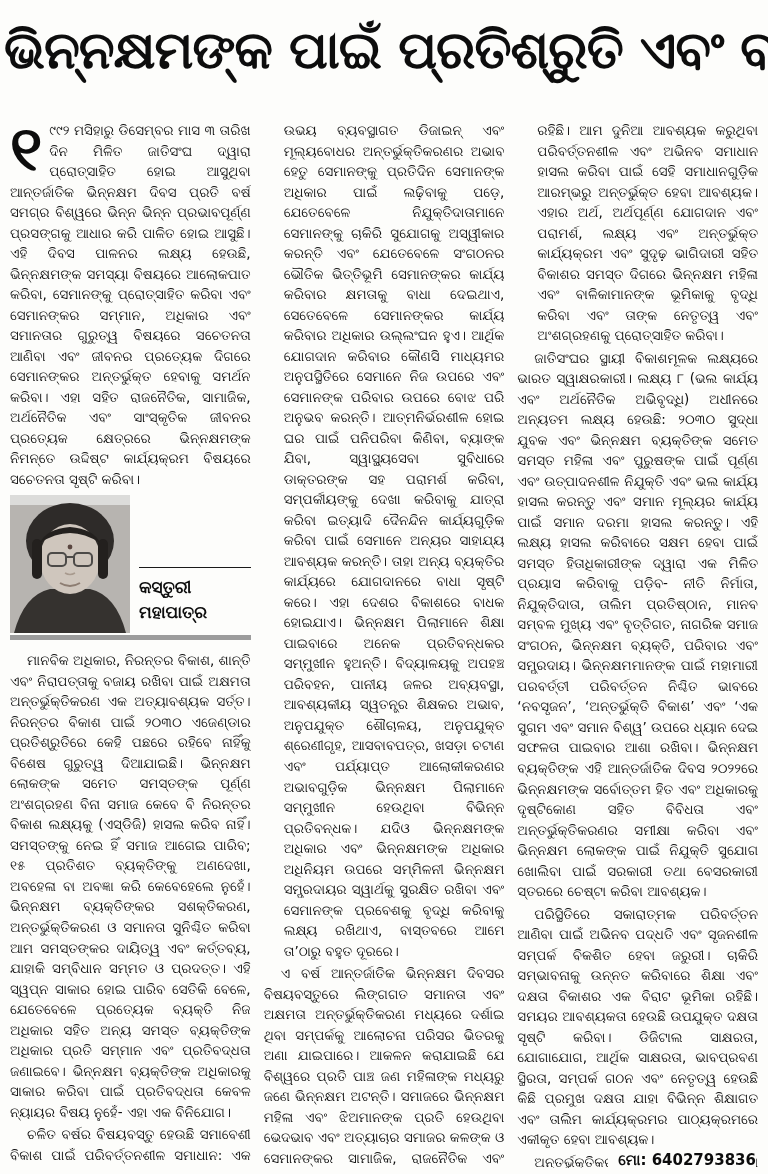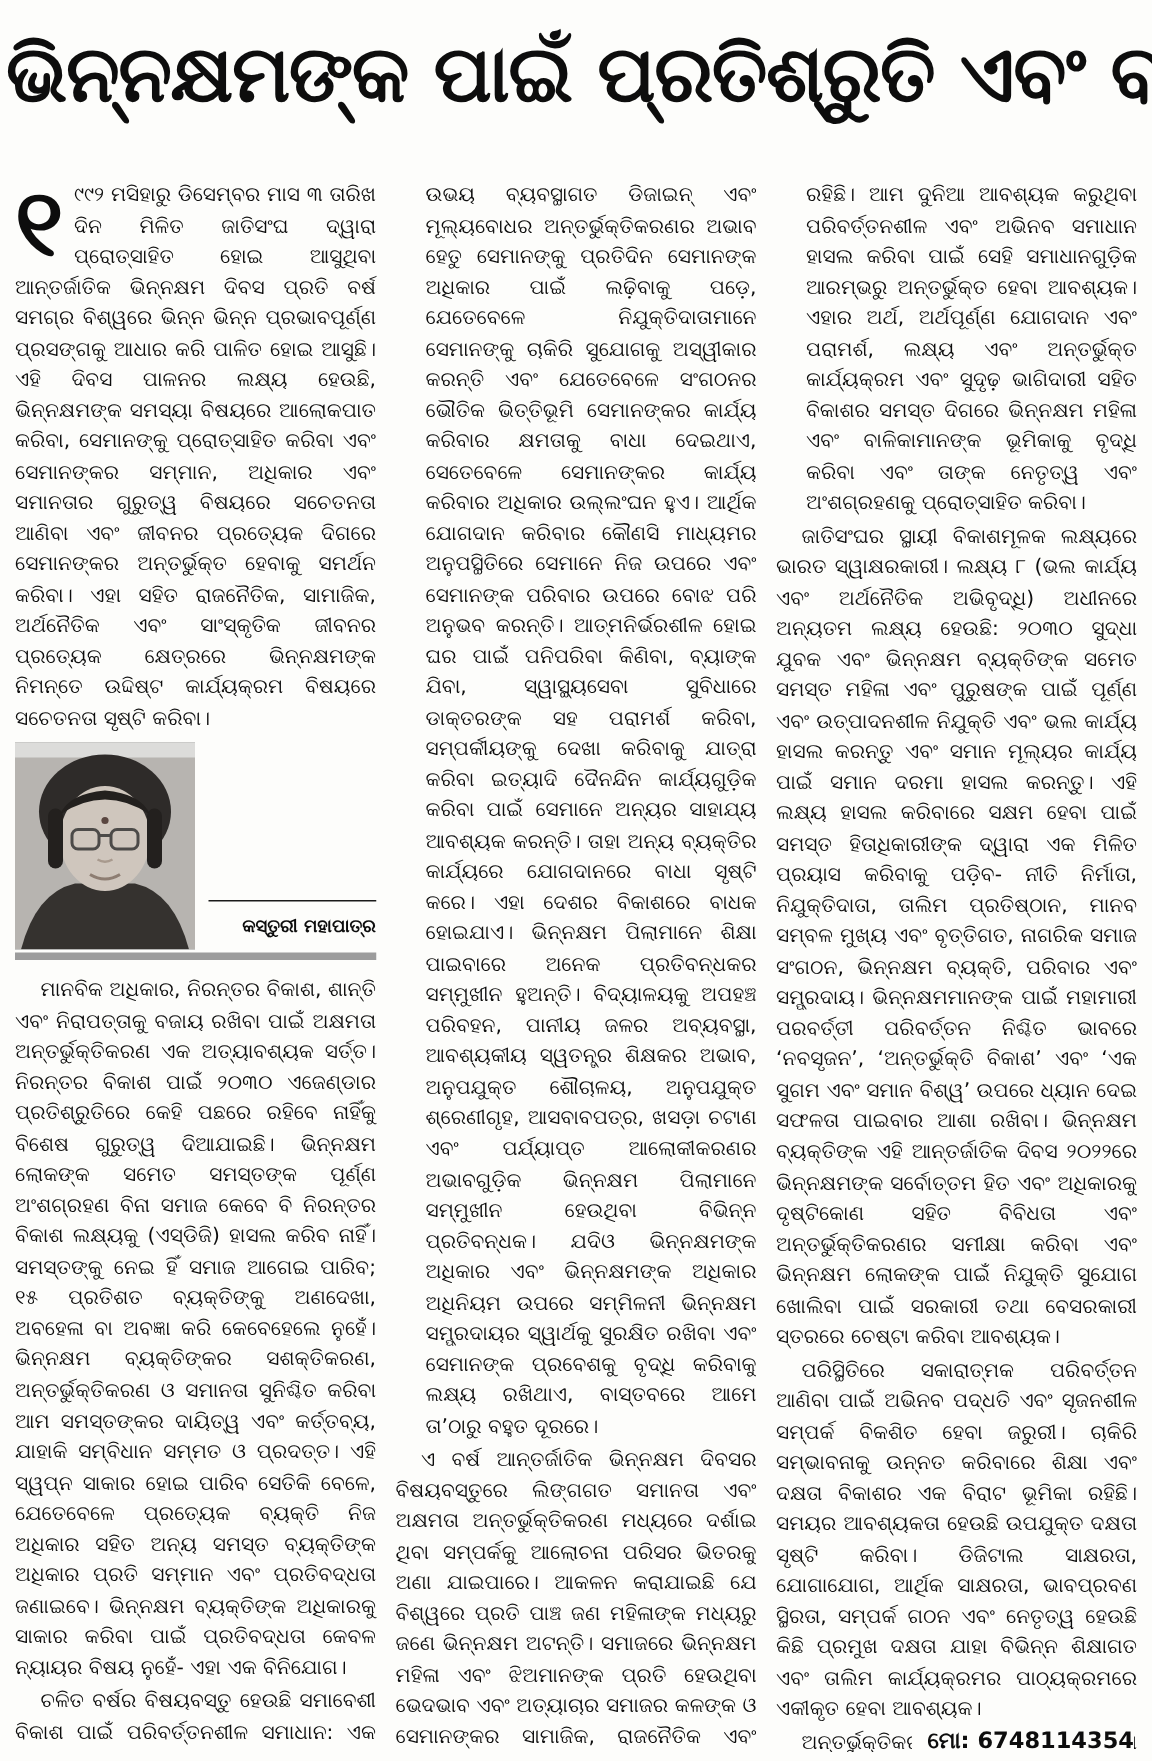--- a/index.html
+++ b/index.html
@@ -64,22 +64,22 @@
     flex-direction:column;
     justify-content:flex-end;
     padding-left:9px;
   }
   .caption-rule{
     border-top:1.5px solid #1a1a1a;
     margin-bottom:7px;
   }
   .caption{
     font-weight:bold;
-    font-size:12px;
-    text-align:right;
+    font-size:17px;
+    text-align:left;
     padding-bottom:7px;
     text-indent:0;
   }
   .thick-rule{
     height:5px;
     background:#9c9c9c;
     margin:2px 0 10px 0;
   }
   .footer-phone{
     position:absolute;
@@ -144,15 +144,15 @@
     <div class="col">
       <p class="cont">ରହିଛି। ଆମ ଦୁନିଆ ଆବଶ୍ୟକ କରୁଥିବା ପରିବର୍ତ୍ତନଶୀଳ ଏବଂ ଅଭିନବ ସମାଧାନ ହାସଲ କରିବା ପାଇଁ ସେହି ସମାଧାନଗୁଡ଼ିକ ଆରମ୍ଭରୁ ଅନ୍ତର୍ଭୁକ୍ତ ହେବା ଆବଶ୍ୟକ। ଏହାର ଅର୍ଥ, ଅର୍ଥପୂର୍ଣ୍ଣ ଯୋଗଦାନ ଏବଂ ପରାମର୍ଶ, ଲକ୍ଷ୍ୟ ଏବଂ ଅନ୍ତର୍ଭୁକ୍ତ କାର୍ଯ୍ୟକ୍ରମ ଏବଂ ସୁଦୃଢ଼ ଭାଗିଦାରୀ ସହିତ ବିକାଶର ସମସ୍ତ ଦିଗରେ ଭିନ୍ନକ୍ଷମ ମହିଳା ଏବଂ ବାଳିକାମାନଙ୍କ ଭୂମିକାକୁ ବୃଦ୍ଧି କରିବା ଏବଂ ତାଙ୍କ ନେତୃତ୍ୱ ଏବଂ ଅଂଶଗ୍ରହଣକୁ ପ୍ରୋତ୍ସାହିତ କରିବା।</p>
       <p>ଜାତିସଂଘର ସ୍ଥାୟୀ ବିକାଶମୂଳକ ଲକ୍ଷ୍ୟରେ ଭାରତ ସ୍ୱାକ୍ଷରକାରୀ। ଲକ୍ଷ୍ୟ ୮ (ଭଲ କାର୍ଯ୍ୟ ଏବଂ ଅର୍ଥନୈତିକ ଅଭିବୃଦ୍ଧି) ଅଧୀନରେ ଅନ୍ୟତମ ଲକ୍ଷ୍ୟ ହେଉଛି: ୨୦୩୦ ସୁଦ୍ଧା ଯୁବକ ଏବଂ ଭିନ୍ନକ୍ଷମ ବ୍ୟକ୍ତିଙ୍କ ସମେତ ସମସ୍ତ ମହିଳା ଏବଂ ପୁରୁଷଙ୍କ ପାଇଁ ପୂର୍ଣ୍ଣ ଏବଂ ଉତ୍ପାଦନଶୀଳ ନିଯୁକ୍ତି ଏବଂ ଭଲ କାର୍ଯ୍ୟ ହାସଲ କରନ୍ତୁ ଏବଂ ସମାନ ମୂଲ୍ୟର କାର୍ଯ୍ୟ ପାଇଁ ସମାନ ଦରମା ହାସଲ କରନ୍ତୁ। ଏହି ଲକ୍ଷ୍ୟ ହାସଲ କରିବାରେ ସକ୍ଷମ ହେବା ପାଇଁ ସମସ୍ତ ହିତାଧିକାରୀଙ୍କ ଦ୍ୱାରା ଏକ ମିଳିତ ପ୍ରୟାସ କରିବାକୁ ପଡ଼ିବ- ନୀତି ନିର୍ମାତା, ନିଯୁକ୍ତିଦାତା, ତାଲିମ ପ୍ରତିଷ୍ଠାନ, ମାନବ ସମ୍ବଳ ମୁଖ୍ୟ ଏବଂ ବୃତ୍ତିଗତ, ନାଗରିକ ସମାଜ ସଂଗଠନ, ଭିନ୍ନକ୍ଷମ ବ୍ୟକ୍ତି, ପରିବାର ଏବଂ ସମ୍ପ୍ରଦାୟ। ଭିନ୍ନକ୍ଷମମାନଙ୍କ ପାଇଁ ମହାମାରୀ ପରବର୍ତ୍ତୀ ପରିବର୍ତ୍ତନ ନିଶ୍ଚିତ ଭାବରେ ‘ନବସୃଜନ’, ‘ଅନ୍ତର୍ଭୁକ୍ତି ବିକାଶ’ ଏବଂ ‘ଏକ ସୁଗମ ଏବଂ ସମାନ ବିଶ୍ୱ’ ଉପରେ ଧ୍ୟାନ ଦେଇ ସଫଳତା ପାଇବାର ଆଶା ରଖିବା। ଭିନ୍ନକ୍ଷମ ବ୍ୟକ୍ତିଙ୍କ ଏହି ଆନ୍ତର୍ଜାତିକ ଦିବସ ୨୦୨୨ରେ ଭିନ୍ନକ୍ଷମଙ୍କ ସର୍ବୋତ୍ତମ ହିତ ଏବଂ ଅଧିକାରକୁ ଦୃଷ୍ଟିକୋଣ ସହିତ ବିବିଧତା ଏବଂ ଅନ୍ତର୍ଭୁକ୍ତିକରଣର ସମୀକ୍ଷା କରିବା ଏବଂ ଭିନ୍ନକ୍ଷମ ଲୋକଙ୍କ ପାଇଁ ନିଯୁକ୍ତି ସୁଯୋଗ ଖୋଲିବା ପାଇଁ ସରକାରୀ ତଥା ବେସରକାରୀ ସ୍ତରରେ ଚେଷ୍ଟା କରିବା ଆବଶ୍ୟକ।</p>
       <p>ପରିସ୍ଥିତିରେ ସକାରାତ୍ମକ ପରିବର୍ତ୍ତନ ଆଣିବା ପାଇଁ ଅଭିନବ ପଦ୍ଧତି ଏବଂ ସୃଜନଶୀଳ ସମ୍ପର୍କ ବିକଶିତ ହେବା ଜରୁରୀ। ଚାକିରି ସମ୍ଭାବନାକୁ ଉନ୍ନତ କରିବାରେ ଶିକ୍ଷା ଏବଂ ଦକ୍ଷତା ବିକାଶର ଏକ ବିରାଟ ଭୂମିକା ରହିଛି। ସମୟର ଆବଶ୍ୟକତା ହେଉଛି ଉପଯୁକ୍ତ ଦକ୍ଷତା ସୃଷ୍ଟି କରିବା। ଡିଜିଟାଲ ସାକ୍ଷରତା, ଯୋଗାଯୋଗ, ଆର୍ଥିକ ସାକ୍ଷରତା, ଭାବପ୍ରବଣ ସ୍ଥିରତା, ସମ୍ପର୍କ ଗଠନ ଏବଂ ନେତୃତ୍ୱ ହେଉଛି କିଛି ପ୍ରମୁଖ ଦକ୍ଷତା ଯାହା ବିଭିନ୍ନ ଶିକ୍ଷାଗତ ଏବଂ ତାଲିମ କାର୍ଯ୍ୟକ୍ରମର ପାଠ୍ୟକ୍ରମରେ ଏକୀକୃତ ହେବା ଆବଶ୍ୟକ।</p>
       <p>ଅନ୍ତର୍ଭୁକ୍ତିକରଣ ଏବଂ ସୁବିଧା ସୁଯୋଗ ଉପଯୋଗର ବ୍ୟବସ୍ଥା ଏବଂ ପ୍ରତିବନ୍ଧ ନଥିବା ସମାଜ ଆମମାନଙ୍କ ପାଇଁ ସବୁଠାରୁ ବଡ଼ ଆହ୍ୱାନ। ଆମ ପାଖରେ ଅଛି ସମ୍ବିଧାନ ପ୍ରଦତ୍ତ ପ୍ରତିଶ୍ରୁତି, ଭିନ୍ନକ୍ଷମ ଅଧିକାର ସମ୍ବନ୍ଧୀୟ ମିଳିତ ଜାତିସଂଘ ସମ୍ମିଳନୀରେ ଆମ ସ୍ୱାକ୍ଷର, ଭିନ୍ନକ୍ଷମଙ୍କ ନିମନ୍ତେ ରାଷ୍ଟ୍ରୀୟ ନୀତି, ରାଷ୍ଟ୍ରୀୟ ଶିକ୍ଷା ନୀତି, ଦେୟମୁକ୍ତ ତଥା ବାଧ୍ୟତାମୂଳକ ଶିକ୍ଷା ଆଇନ, ଭିନ୍ନକ୍ଷମଙ୍କ ଅଧିକାର ସୁରକ୍ଷା ଆଇନ ଆଉ ବିଭିନ୍ନ ଆଇନ, ଯେଉଁଥିରେ ସେମାନେ ମଧ୍ୟ ସୁଫଳ ଓ ନ୍ୟାୟ ପାଇ ପାରିବେ। କିନ୍ତୁ ପରିତାପର ବିଷୟ ଏହି ଯେ ତାଙ୍କ ପାଇଁ ଉଦ୍ଦିଷ୍ଟ ତଥା ସମ୍ପର୍କିତ ଆଇନ, ନୀତି ନିୟମର ସଠିକ୍ କାର୍ଯ୍ୟକାରିତା ପାଇଁ ଆବଶ୍ୟକୀୟ ପାଣ୍ଠିର ବ୍ୟବସ୍ଥା ହେଉନାହିଁ।</p>
 
     </div>
 
   </div>
 
-  <div class="footer-phone">ମୋ: 6748114354</div>
+  <div class="footer-phone">ମୋ: 6402793836</div>
 
 </div>
 
 </body></html>

